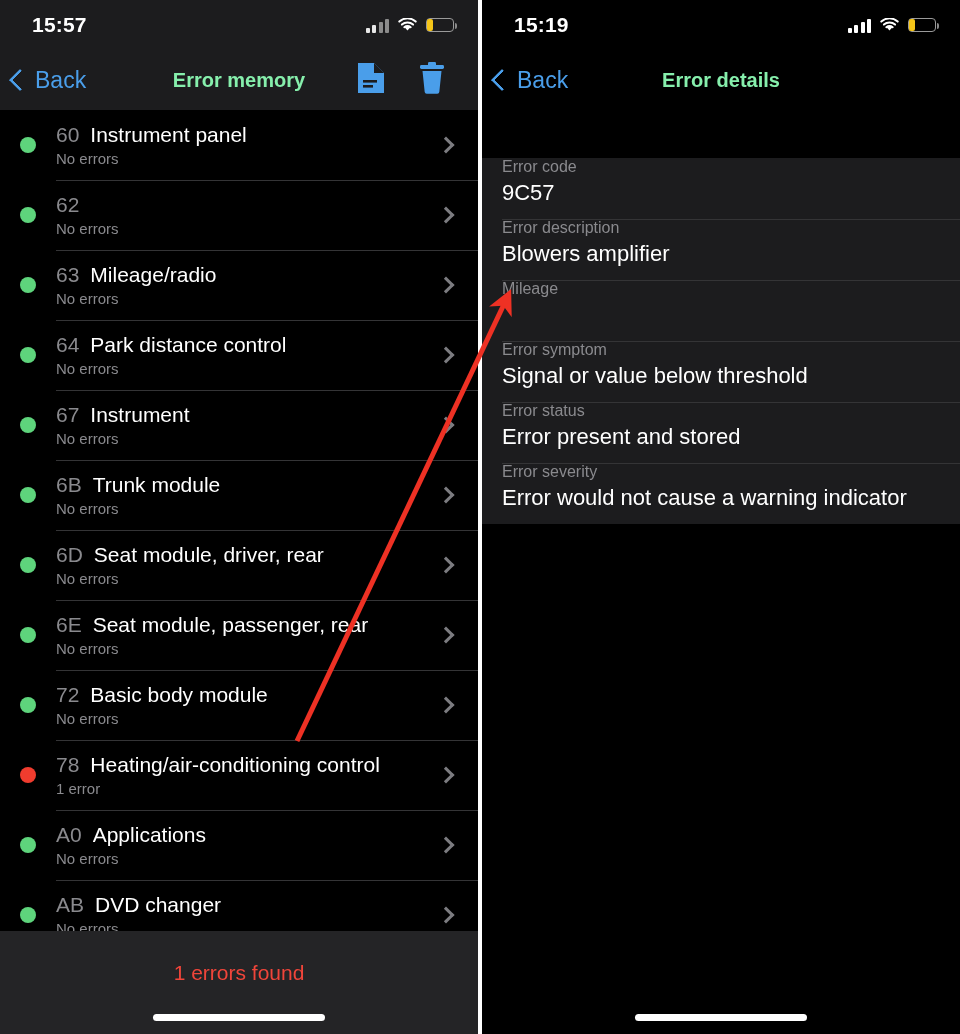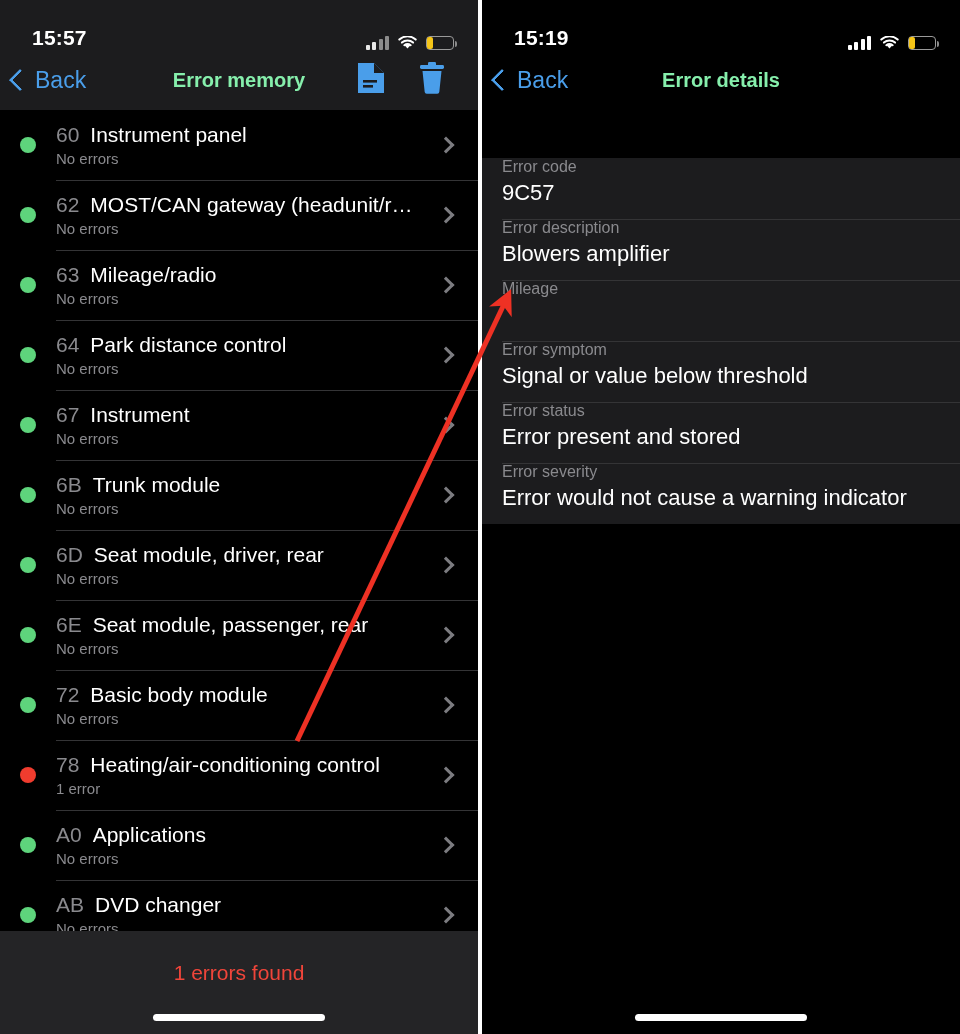--- a/index.html
+++ b/index.html
@@ -12,21 +12,21 @@
   #root{ position:relative; width:960px; height:1034px; display:flex; }
 
   
   .panel{ position:relative; height:1034px; overflow:hidden; }
   .panel.left{ width:478px; background:#1c1c1e; }
   .panel.divider{ width:4px; background:#ffffff; height:1034px; }
   .panel.right{ width:478px; background:#000000; }
 
   
   .statusbar{
-    height:50px; display:flex; align-items:flex-end;
+    height:50px; display:flex; align-items:center;
     justify-content:space-between; padding:0 24px 0 32px;
   }
   .status-time{ color:#fff; font-size:21px; font-weight:bold; letter-spacing:.2px; }
   .status-right{ display:flex; align-items:center; gap:9px; }
 
   .bars{ display:flex; align-items:flex-end; gap:2.5px; height:15px; }
   .bars i{ display:block; width:4px; border-radius:1px; background:#8c8c8c; }
   .bars i:nth-child(1){ height:5px; }
   .bars i:nth-child(2){ height:8px; }
   .bars i:nth-child(3){ height:11px; }
@@ -179,21 +179,20 @@
             </span>
             <span class="row-sub" style="display:block">No errors</span>
           </span>
           <span class="row-chev"></span>
         </div>
         <div class="row">
           <span class="dot ok"></span>
           <span class="row-text">
             <span class="row-top">
               <span class="row-code">62</span>
-              <span class="row-name">MOST/CAN gateway (headunit/ra…</span>
             </span>
             <span class="row-sub" style="display:block">No errors</span>
           </span>
           <span class="row-chev"></span>
         </div>
         <div class="row">
           <span class="dot ok"></span>
           <span class="row-text">
             <span class="row-top">
               <span class="row-code">63</span>

